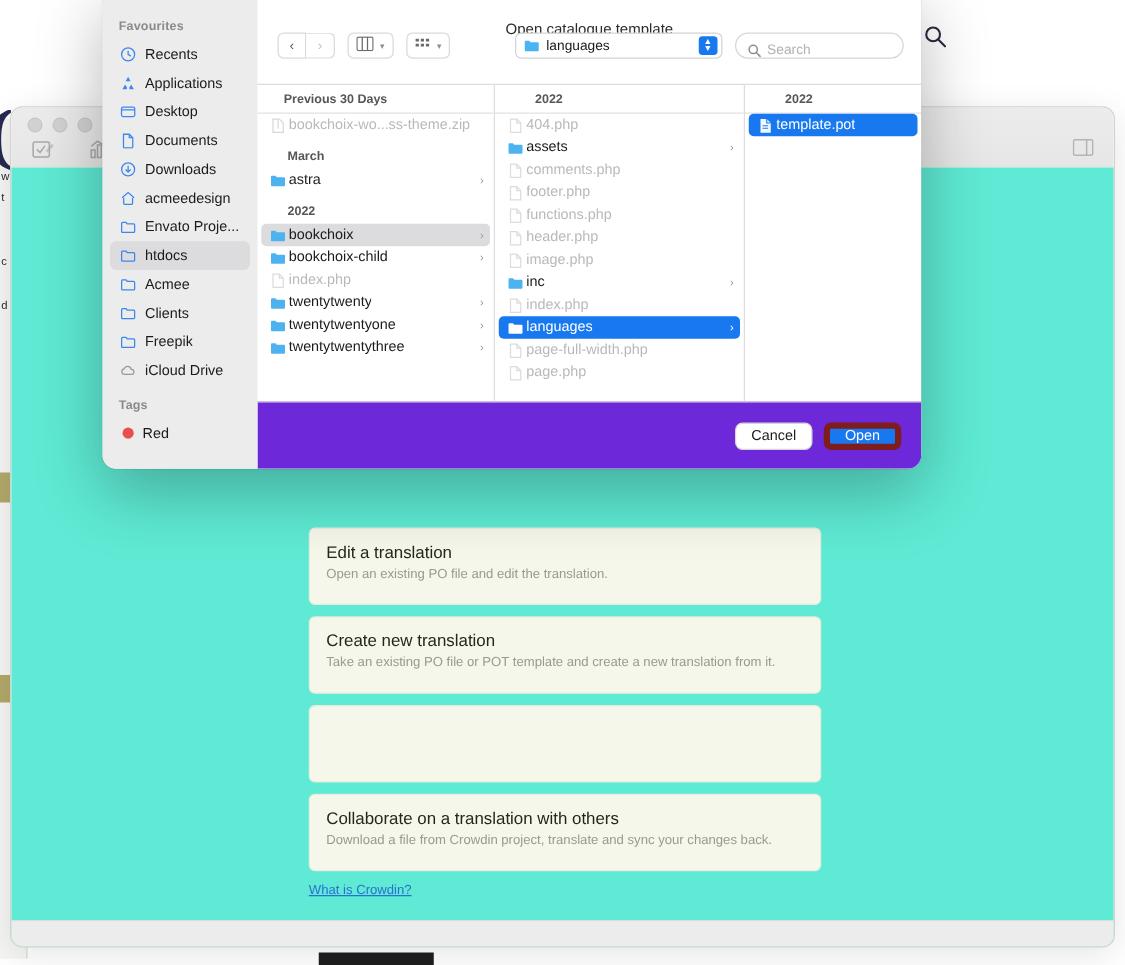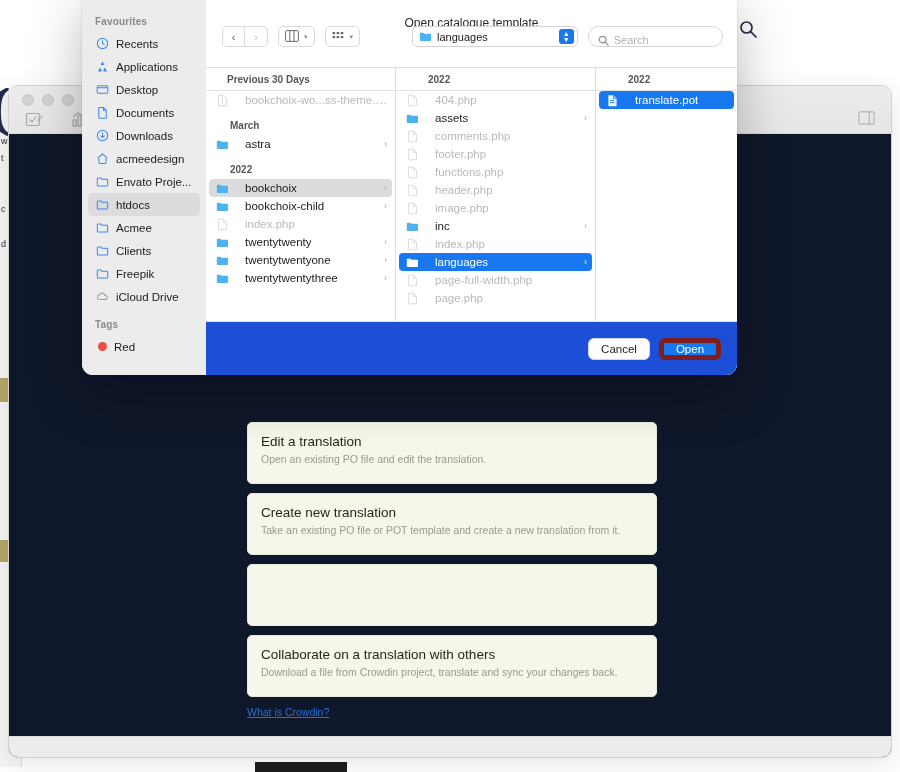--- a/index.html
+++ b/index.html
@@ -59,21 +59,21 @@
     border-radius: 9px 9px 0 0;
   }
   .traffic { position: absolute; left: 13px; top: 8px; display: flex; gap: 8px; }
   .tl { width: 12px; height: 12px; border-radius: 50%; background: #d2d2d2; border: 1px solid #c6c6c6; }
   .tb-icons { position: absolute; left: 16px; top: 25px; display: flex; gap: 26px; }
   .tb-ic { width: 20px; height: 18px; color: #a9a9a9; }
   .tb-right { position: absolute; right: 16px; top: 25px; color: #b4b4b4; }
 
   .poedit-body {
     position: relative; height: 624px;
-    background: #0f172a;
+    background: #5eead4;
   }
   .welcome-list {
     position: absolute; left: 238px; top: 288px; width: 410px;
   }
   .wcard {
     background: #f4f7e9;
     border: 1px solid #e8ecdc;
     border-radius: 5px;
     padding: 11px 13px 13px 13px;
     margin-bottom: 9px;
@@ -177,38 +177,38 @@
   .col-2 { width: 200px; flex: 0 0 200px; }
   .col-3 { flex: 1; border-right: none; }
   .col-head {
     height: 23px; display: flex; align-items: center;
     padding-left: 21px; font-size: 10px; color: #55555a;
     border-bottom: 1px solid #e2e2e2; font-weight: 600;
   }
   .col-head.pad2 { padding-left: 32px; }
   .col-head.pad3 { padding-left: 32px; }
   .row {
-    display: flex; align-items: center; gap: 16px;
+    display: flex; align-items: center; gap: 2px;
     height: 18px; margin: 0 3px; padding: 0 5px 0 7px;
     font-size: 11.5px; color: #1b1b1d; white-space: nowrap; border-radius: 4px;
   }
   .row.group-label {
     font-size: 10px; color: #55555a; font-weight: 600;
     padding-left: 21px; height: 20px; margin-top: 6px;
   }
   .row.dim { color: #b9b9bd; }
   .row.sel-grey { background: #dcdcde; justify-content: center; }
   .row.sel-blue { background: #1878f0; color: #fff; }
   .row.sel-blue .chev { color: #fff; }
   .ficon { width: 13px; height: 13px; flex: 0 0 13px; display: flex; align-items: center; justify-content: center; }
   .rname { overflow: hidden; text-overflow: ellipsis; }
   .chev { margin-left: auto; font-size: 9px; color: #9a9a9e; }
 
   .dlg-footer {
-    height: 54px; flex: 0 0 54px; background: #1d4ed8;
+    height: 54px; flex: 0 0 54px; background: #6d28d9;
     border-top: 1px solid #e0e0e0;
     display: flex; align-items: center; justify-content: flex-end;
     gap: 9px; padding-right: 16px;
   }
   .btn {
     height: 22px; min-width: 62px; border-radius: 6px;
     font-size: 11.5px; display: flex; align-items: center; justify-content: center;
   }
   .btn-cancel { background: #fff; border: 1px solid #d6d6d6; color: #1b1b1d; }
   .btn-open { background: #1878f0; color: #fff; border: 5px solid #7f1d1d; }
@@ -708,21 +708,21 @@
 
           <div class="row sel-blue">
             <span class="ficon" style="color:#ffffff">
               <svg width="11" height="13" viewBox="0 0 11 13" fill="currentColor">
                   <path d="M1.4 1.2 h5 l3.2 3.2 v7.4 a0.4 0.4 0 0 1 -0.4 0.4 H1.8 a0.4 0.4 0 0 1 -0.4 -0.4 Z" opacity="0.95"></path>
                   <polyline points="6.4,1.2 6.4,4.4 9.6,4.4" fill="none" stroke="#1878f0" stroke-width="0.9"></polyline>
                   <line x1="3.1" y1="6.6" x2="7.5" y2="6.6" stroke="#1878f0" stroke-width="0.9"></line>
                   <line x1="3.1" y1="8.6" x2="7.5" y2="8.6" stroke="#1878f0" stroke-width="0.9"></line>
                 </svg>
             </span>
-            <span class="rname">translate.pot</span>
+            <span class="rname">template.pot</span>
           </div>
         </div>
       </div>
 
       <div class="dlg-footer">
         <div class="btn btn-cancel">Cancel</div>
         <div class="btn btn-open">Open</div>
       </div>
     </div>
   </div>

